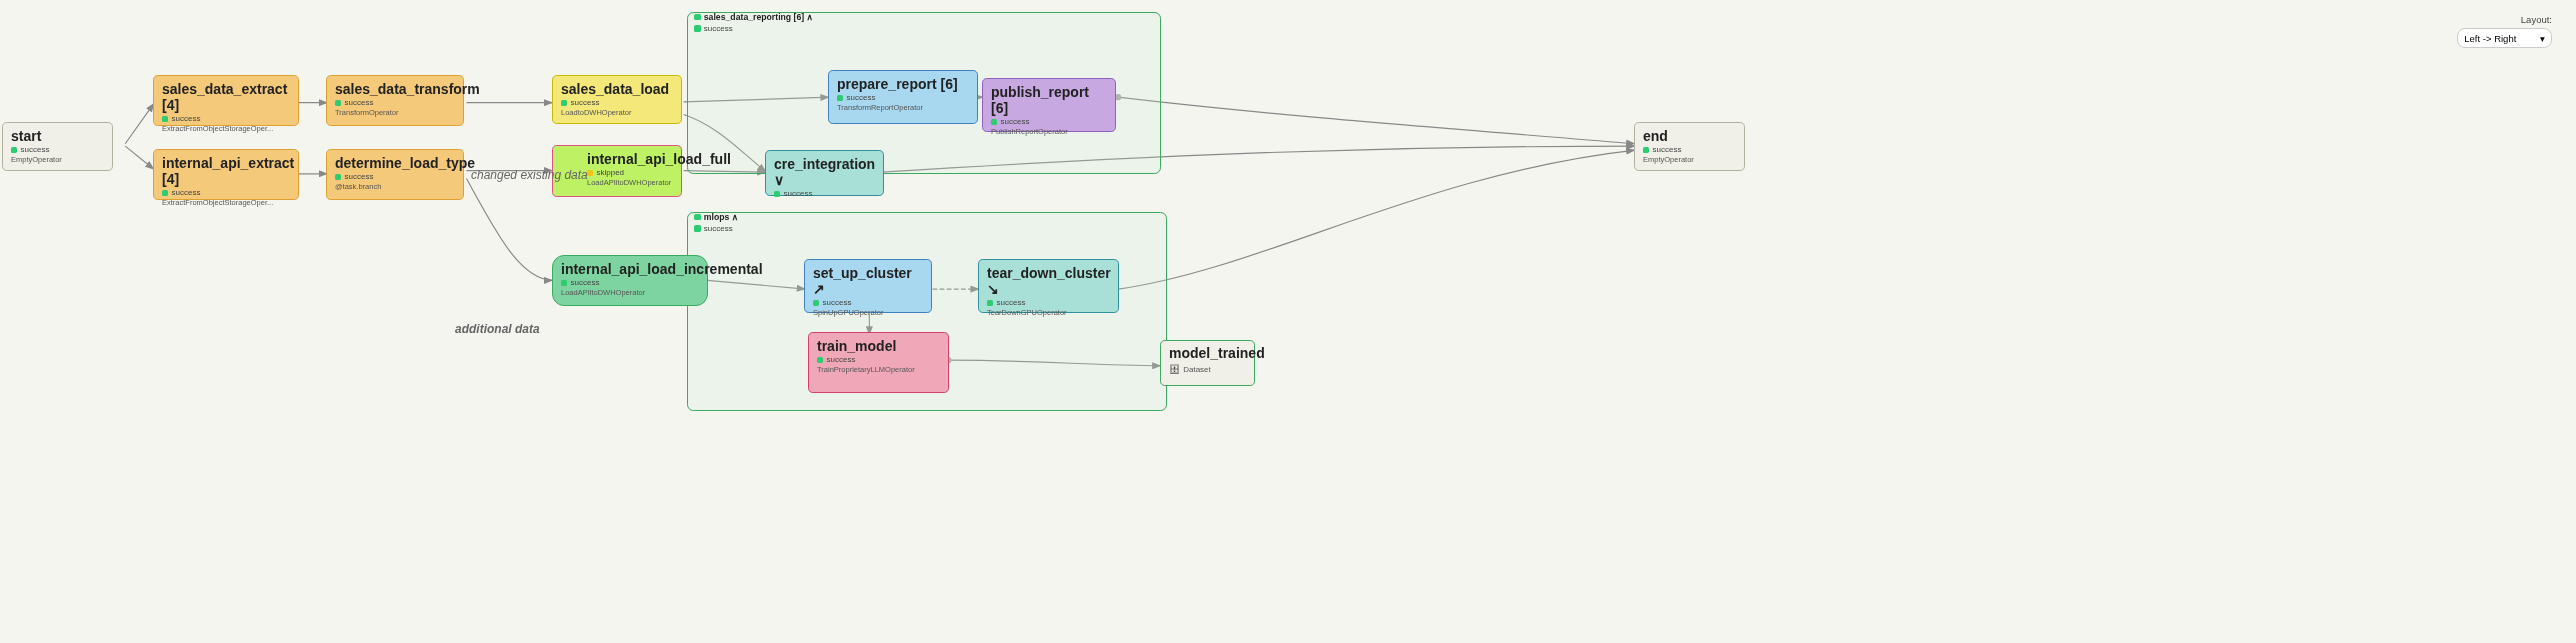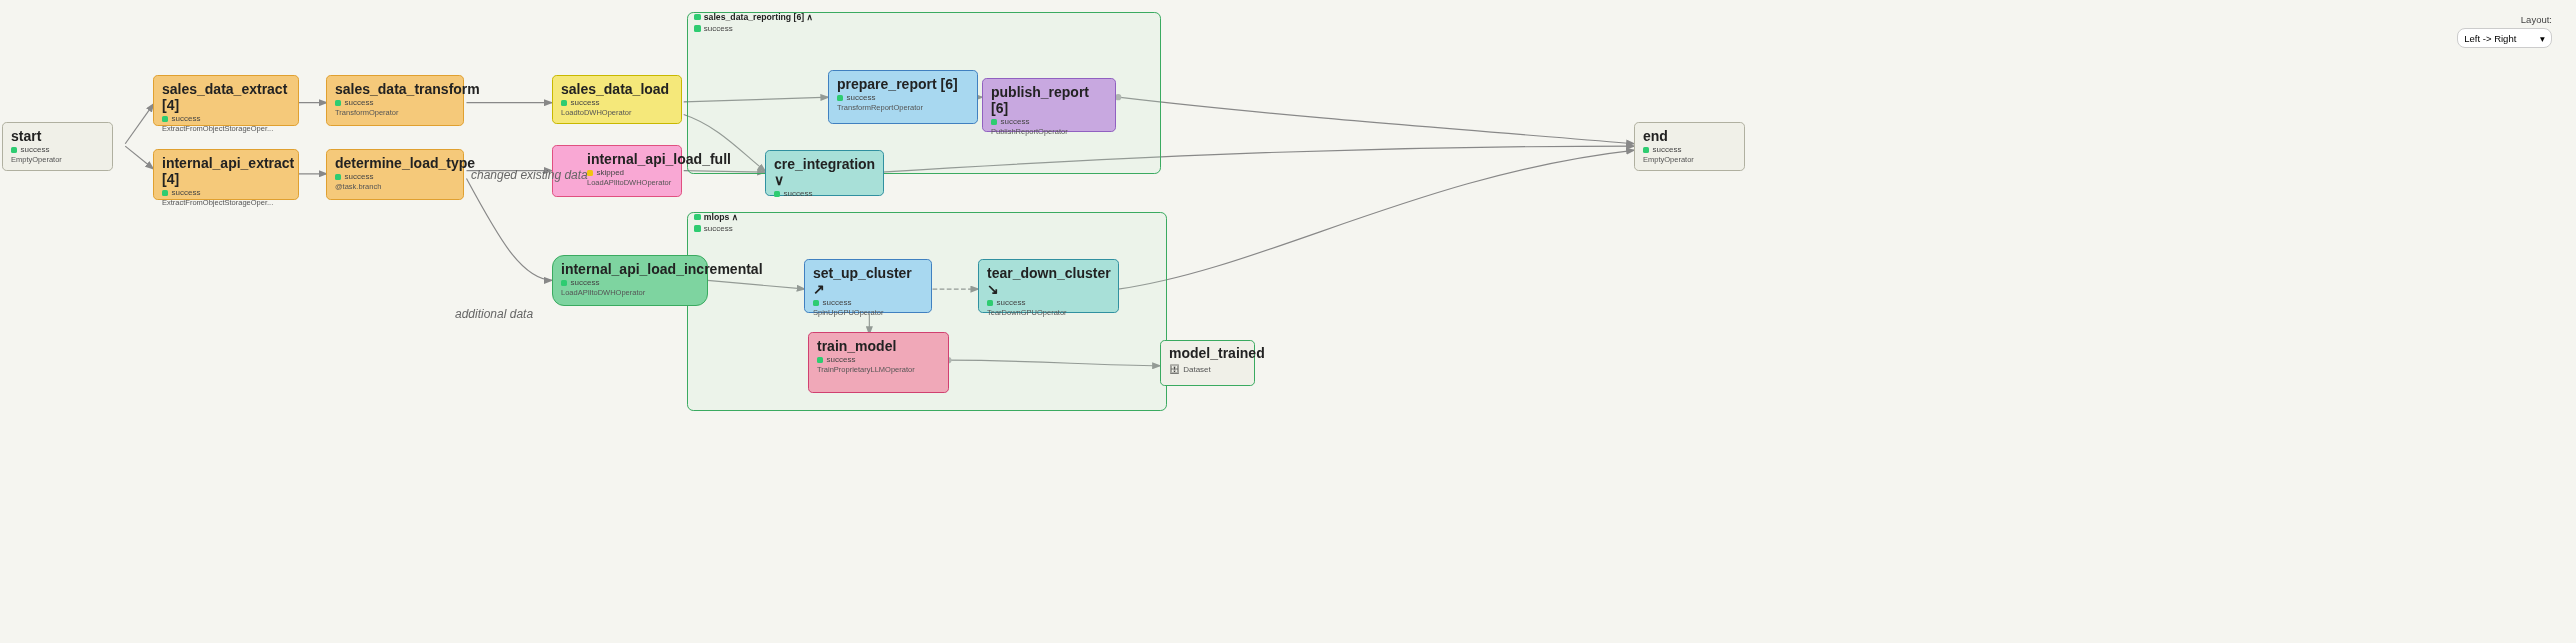--- a/index.html
+++ b/index.html
@@ -49,21 +49,21 @@
     .node-operator {
       font-size: 7.5px;
       color: #555;
       margin-top: 0.8px;
     }
     
     .node-gray { background: #f0f0e8; border-color: #b0b0a0; }
     .node-orange { background: #f5c97a; border-color: #e0a030; }
     .node-green { background: #7ed4a0; border-color: #3aaa60; border-radius: 12px; }
     .node-yellow { background: #f5e87a; border-color: #c8b800; }
-    .node-pink-border { background: #f9a8d4; border-color: #e05080; padding-left: 34px; }
+    .node-pink-border { background: #bef264; border-color: #e05080; padding-left: 34px; }
     .node-blue { background: #a8d8f0; border-color: #4080c0; }
     .node-purple { background: #c8a8e0; border-color: #9060c0; }
     .node-teal { background: #a8e0d8; border-color: #3090a0; }
     .node-pink { background: #f0a8b8; border-color: #d04070; }
     
     .group-box {
       position: absolute;
       border: 1.6px solid #3aaa60;
       border-radius: 6.3px;
       background: rgba(200, 240, 210, 0.18);
@@ -357,21 +357,21 @@
   <div class="node-model-trained" style="left:1160px; top:340px; width:95px; height:46px;">
     <div class="node-title">model_trained</div>
     <div style="display:flex; align-items:center; gap:3.2px; margin-top:3.2px;">
       <span style="font-size:8.7px;">🗄</span>
       <span style="font-size:8px; color:#555;">Dataset</span>
     </div>
   </div>
 
   <div class="edge-label" style="left:471px; top:168px;">changed existing data</div>
 
-  <div class="edge-label" style="left:455px; top:307px;">additional data</div>
+  <div class="edge-label" style="left:455px; top:322px;font-weight:bold;">additional data</div>
 
   <div class="layout-control">
     <div class="layout-label">Layout:</div>
     <div class="layout-select">
       <span>Left -&gt; Right</span>
       <span style="font-size:9.5px;">▾</span>
     </div>
   </div>
 
 </div>

